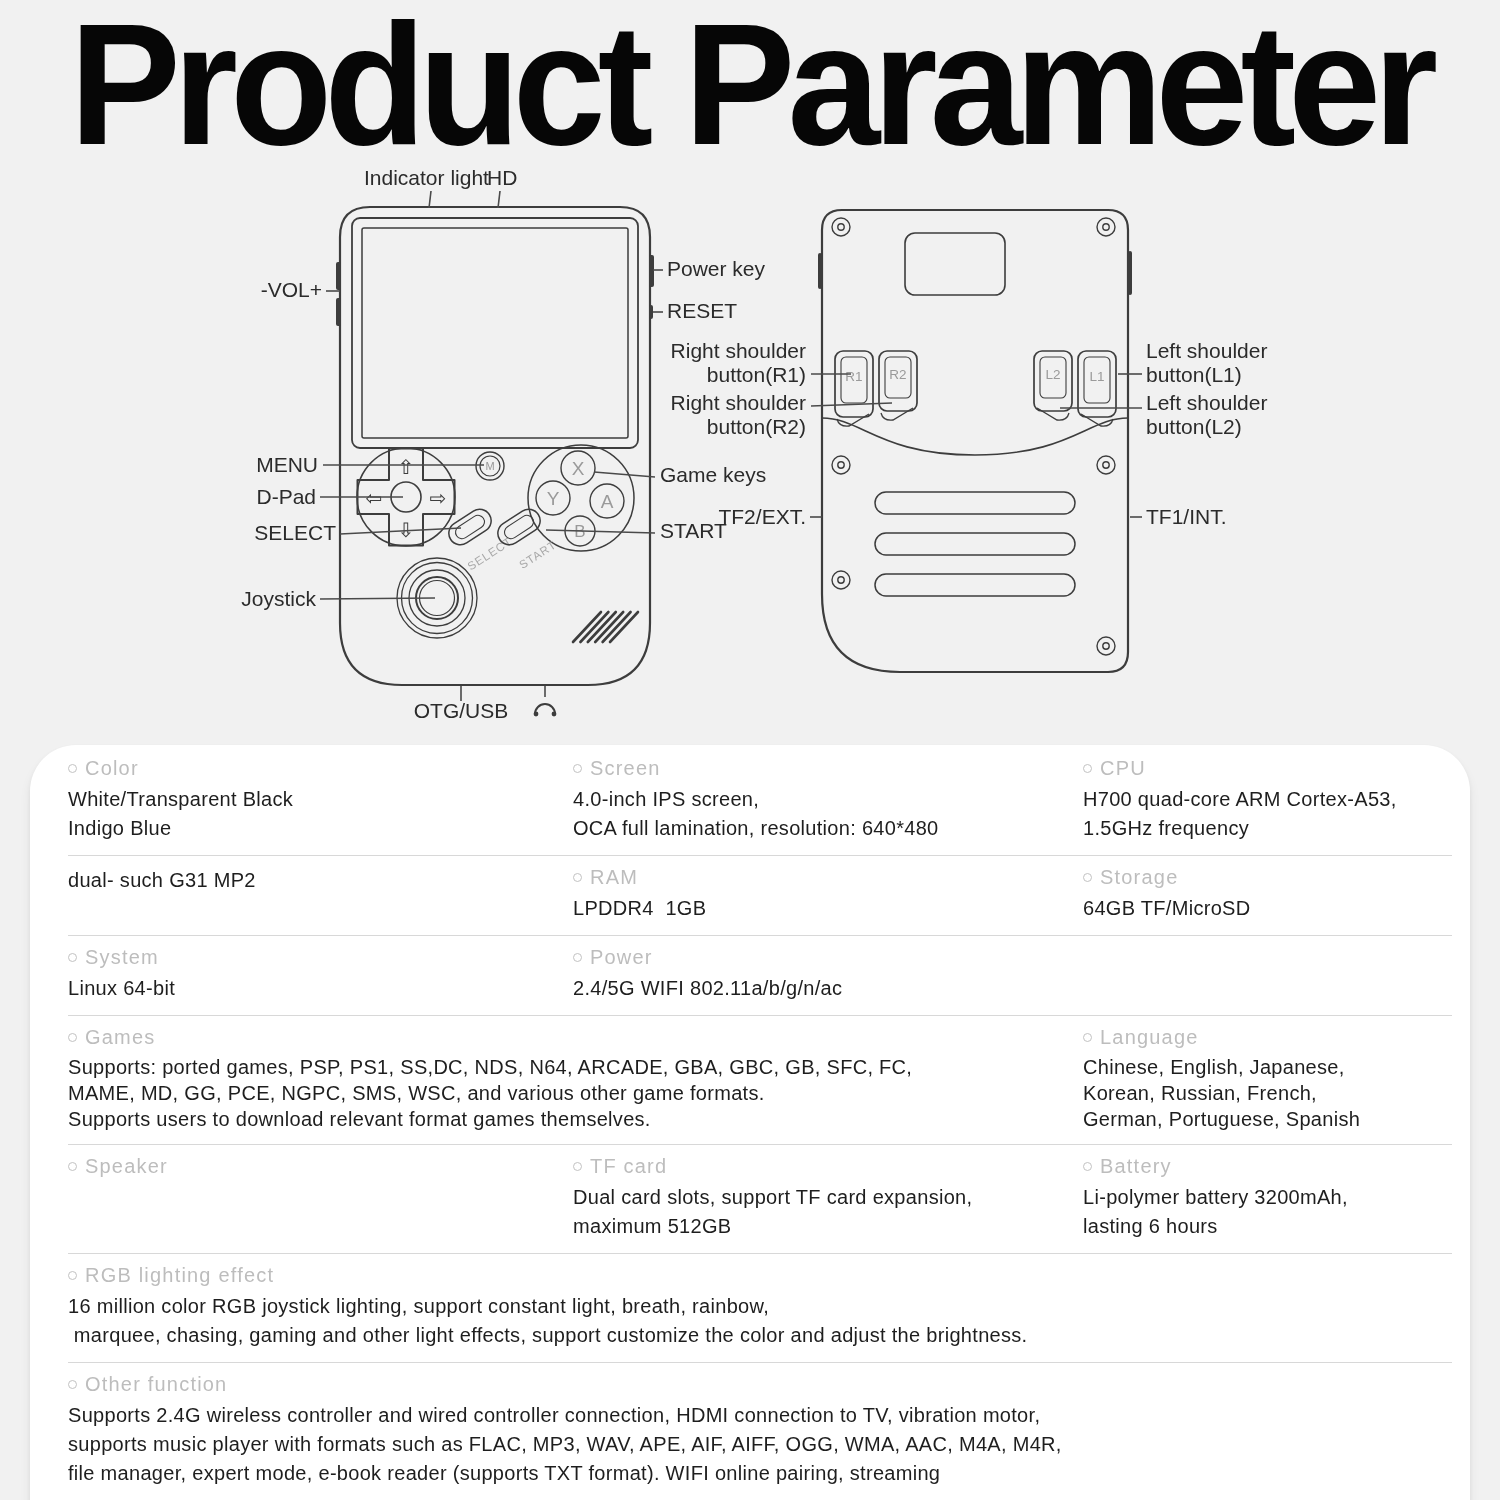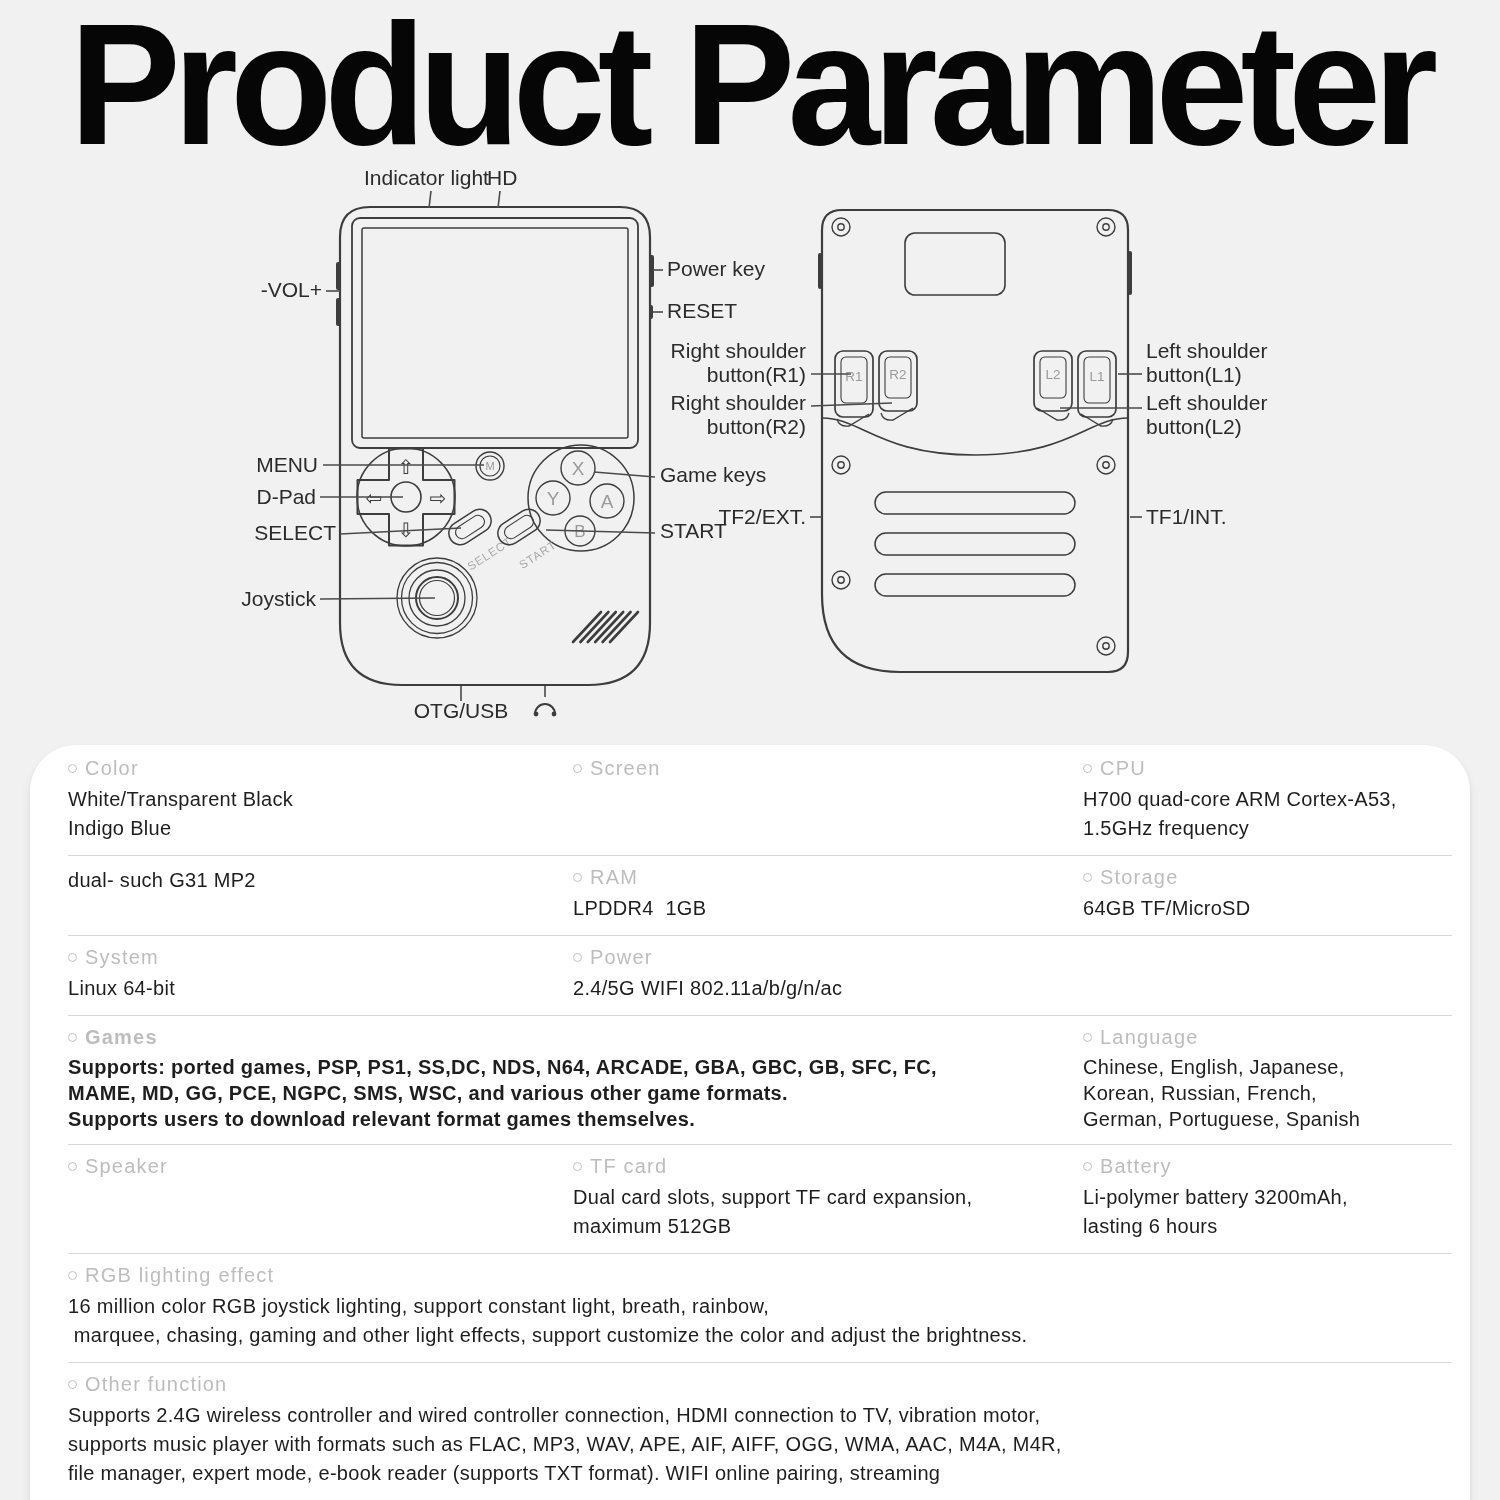--- a/index.html
+++ b/index.html
@@ -25,21 +25,21 @@
     padding:2px 18px 0 38px;overflow:hidden;
     box-shadow:0 8px 12px rgba(0,0,0,.07),0 2px 4px rgba(0,0,0,.05);
   }
   .spec-row{display:grid;grid-template-columns:505px 510px 1fr;}
   .spec-row + .spec-row{border-top:1px solid #d8d8d8;}
   .cell{padding:10px 12px 12px 0;}
   .lbl{font-size:20px;line-height:22px;color:#bdbdbd;letter-spacing:1.2px;margin-bottom:6px;display:flex;align-items:center;}
   .ring{display:inline-block;width:7px;height:7px;border:1.6px solid #c2c2c2;border-radius:50%;margin-right:8px;flex:0 0 auto;}
   .val{font-size:20px;line-height:29px;letter-spacing:.3px;color:#1e1e1e;white-space:pre-wrap;}
   .val.small{font-size:20px;line-height:26px;}
-  .span2{grid-column:1/3;font-weight:bold;}
+  .span2{grid-column:1/3;}
   .span3{grid-column:1/-1;}
 </style>
 </head>
 <body>
 
 <div class="title">Product Parameter</div>
 
 <svg class="diagram" width="1500" height="575" viewBox="0 0 1500 575">
 
   <g>
@@ -243,20 +243,22 @@
           <span>Color</span>
         </div>
       <div class="val">White/Transparent Black
 Indigo Blue</div>
     </div>
     <div class="cell">
       <div class="lbl">
           <span class="ring"></span>
           <span>Screen</span>
         </div>
+      <div class="val">4.0-inch IPS screen,
+OCA full lamination, resolution: 640*480</div>
     </div>
     <div class="cell">
       <div class="lbl">
           <span class="ring"></span>
           <span>CPU</span>
         </div>
       <div class="val">H700 quad-core ARM Cortex-A53,
 1.5GHz frequency</div>
     </div>
   </div>

